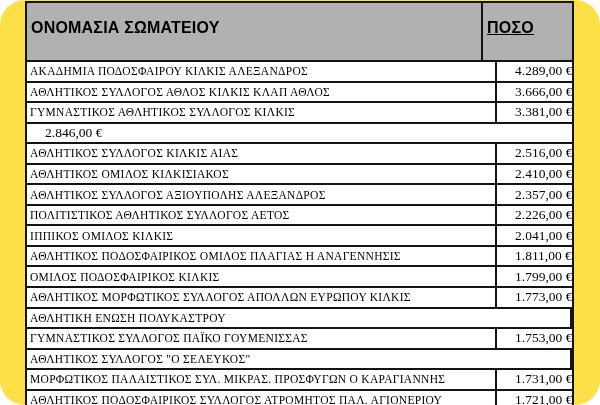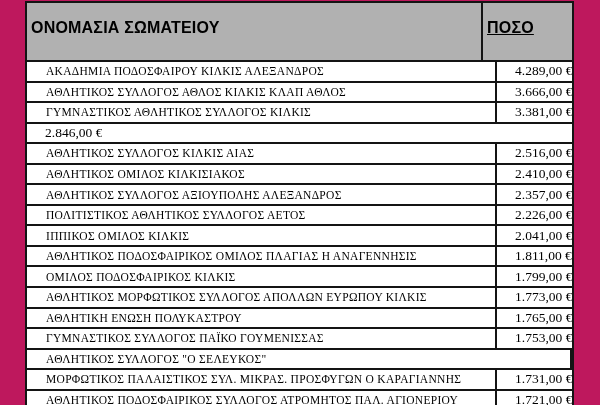--- a/index.html
+++ b/index.html
@@ -11,21 +11,22 @@
     width: 600px;
     height: 405px;
     overflow: hidden;
     position: relative;
     font-family: "Liberation Serif", "DejaVu Serif", serif;
     color: #000;
   }
   .page {
     position: absolute;
     inset: 0;
-    background: #be185d;
+    background: #fde047;
+    border-radius: 25px;
   }
   .tbl {
     position: absolute;
     left: 25px;
     top: 1px;
     width: 549px;
     box-sizing: border-box;
     border: 2px solid #141414;
     border-bottom: none;
     background: #ffffff;
@@ -60,21 +61,20 @@
     flex: 1;
     display: flex;
     align-items: center;
     box-sizing: border-box;
     border-right: 2px solid #141414;
     padding-left: 3px;
     font-size: 11.5px;
     letter-spacing: 0.3px;
     white-space: nowrap;
     overflow: hidden;
-    margin-left: 16px;
   }
   .cell-amount {
     width: 75px;
     display: flex;
     align-items: center;
     box-sizing: border-box;
     padding-left: 18px;
     font-size: 13.5px;
     white-space: nowrap;
     overflow: hidden;
@@ -144,21 +144,20 @@
     <div class="cell-amount">1.799,00 €</div>
   </div>
 
   <div class="row">
     <div class="cell-name">ΑΘΛΗΤΙΚΟΣ ΜΟΡΦΩΤΙΚΟΣ ΣΥΛΛΟΓΟΣ ΑΠΟΛΛΩΝ ΕΥΡΩΠΟΥ ΚΙΛΚΙΣ</div>
     <div class="cell-amount">1.773,00 €</div>
   </div>
 
   <div class="row">
     <div class="cell-name">ΑΘΛΗΤΙΚΗ ΕΝΩΣΗ ΠΟΛΥΚΑΣΤΡΟΥ</div>
-    <div class="cell-amount">1.765,00 €</div>
   </div>
 
   <div class="row">
     <div class="cell-name">ΓΥΜΝΑΣΤΙΚΟΣ ΣΥΛΛΟΓΟΣ ΠΑΪΚΟ ΓΟΥΜΕΝΙΣΣΑΣ</div>
     <div class="cell-amount">1.753,00 €</div>
   </div>
 
   <div class="row">
     <div class="cell-name">ΑΘΛΗΤΙΚΟΣ ΣΥΛΛΟΓΟΣ "Ο ΣΕΛΕΥΚΟΣ"</div>
   </div>

